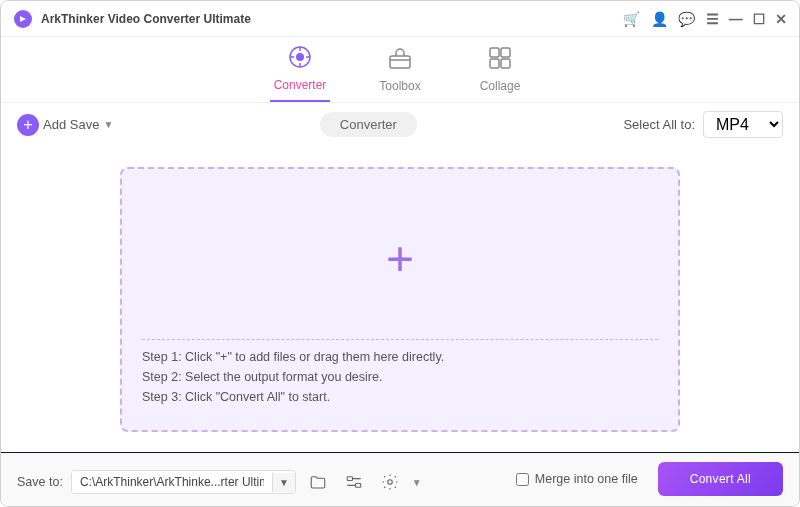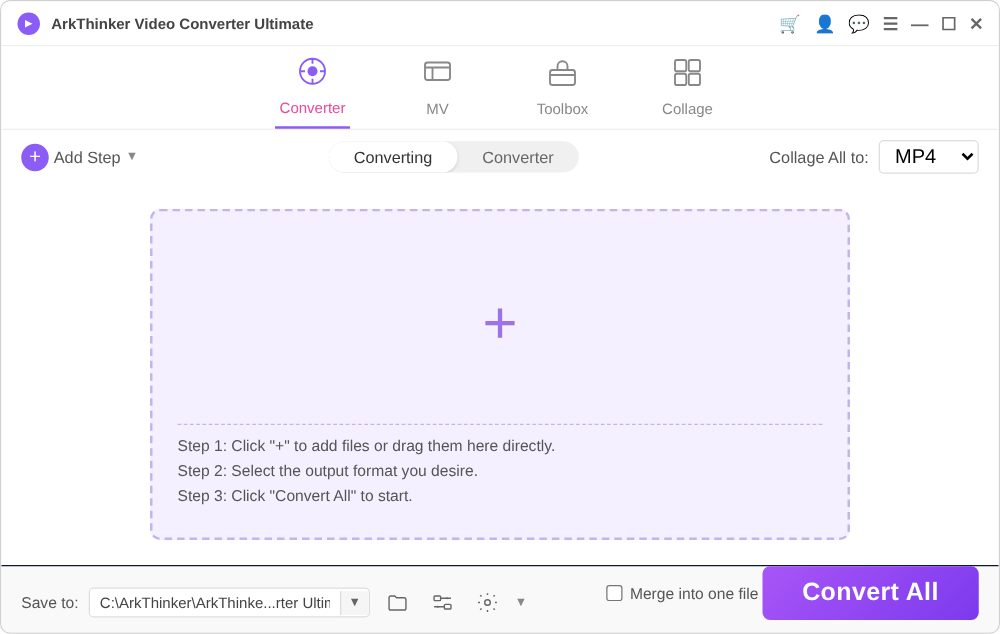--- a/index.html
+++ b/index.html
@@ -234,40 +234,40 @@
       cursor: pointer;
       display: flex;
       align-items: center;
       justify-content: center;
       color: #666;
       font-size: 16px;
     }
     .footer-right {
       display: flex;
       align-items: center;
-      gap: 3px;
+      gap: 20px;
     }
     .merge-checkbox {
       display: flex;
       align-items: center;
       gap: 6px;
       font-size: 12.5px;
       color: #555;
     }
     .merge-checkbox input {
       accent-color: #8b5cf6;
     }
     .convert-all-btn {
       background: linear-gradient(135deg, #a855f7, #7c3aed);
       color: white;
       border: none;
       border-radius: 6px;
       padding: 10px 32px;
-      font-size: 20px;
-      font-weight: 700;
+      font-size: 12px;
+      font-weight: 400;
       cursor: pointer;
       letter-spacing: 0.3px;
     }
     .dropdown-arrow {
       font-size: 10px;
       color: #888;
     }
     .path-group {
       display: flex;
       align-items: center;
@@ -322,30 +322,20 @@
         <circle cx="12" cy="12" r="10" stroke="#8b5cf6" stroke-width="1.5"></circle>
         <circle cx="12" cy="12" r="4" fill="#8b5cf6"></circle>
         <path d="M12 2v4M12 18v4M2 12h4M18 12h4" stroke="#8b5cf6" stroke-width="1.5"></path>
       </svg>
     </span>
     <span class="nav-label">Converter</span>
   </div>
   <div class="nav-item">
     <span class="nav-icon">
       <svg width="24" height="24" viewBox="0 0 24 24" fill="none">
-        <rect x="2" y="4" width="20" height="14" rx="2" stroke="#888" stroke-width="1.5"></rect>
-        <path d="M2 8h20" stroke="#888" stroke-width="1.5"></path>
-        <path d="M8 8v10" stroke="#888" stroke-width="1.5"></path>
-      </svg>
-    </span>
-    <span class="nav-label">MV</span>
-  </div>
-  <div class="nav-item">
-    <span class="nav-icon">
-      <svg width="24" height="24" viewBox="0 0 24 24" fill="none">
         <rect x="2" y="10" width="20" height="12" rx="2" stroke="#888" stroke-width="1.5"></rect>
         <path d="M8 10V7a4 4 0 018 0v3" stroke="#888" stroke-width="1.5"></path>
         <path d="M2 14h20" stroke="#888" stroke-width="1.5"></path>
       </svg>
     </span>
     <span class="nav-label">Toolbox</span>
   </div>
   <div class="nav-item">
     <span class="nav-icon">
       <svg width="24" height="24" viewBox="0 0 24 24" fill="none">
@@ -355,31 +345,30 @@
         <rect x="13" y="13" width="9" height="9" rx="1.5" stroke="#888" stroke-width="1.5"></rect>
       </svg>
     </span>
     <span class="nav-label">Collage</span>
   </div>
 </div>
 
 <div class="toolbar">
   <button class="add-files-btn">
     <span class="plus-circle">+</span>
-    <span>Add Step</span>
+    <span>Add Save</span>
     <span class="dropdown-arrow">▼</span>
   </button>
 
   <div class="tab-group">
-    <button class="tab-btn active">Converting</button>
     <button class="tab-btn">Converter</button>
   </div>
 
   <div class="convert-all-to">
-    <span>Collage All to:</span>
+    <span>Select All to:</span>
     <select class="format-select">
       <option>MP4</option>
       <option>MKV</option>
       <option>AVI</option>
       <option>MOV</option>
       <option>MP3</option>
     </select>
   </div>
 </div>
 

